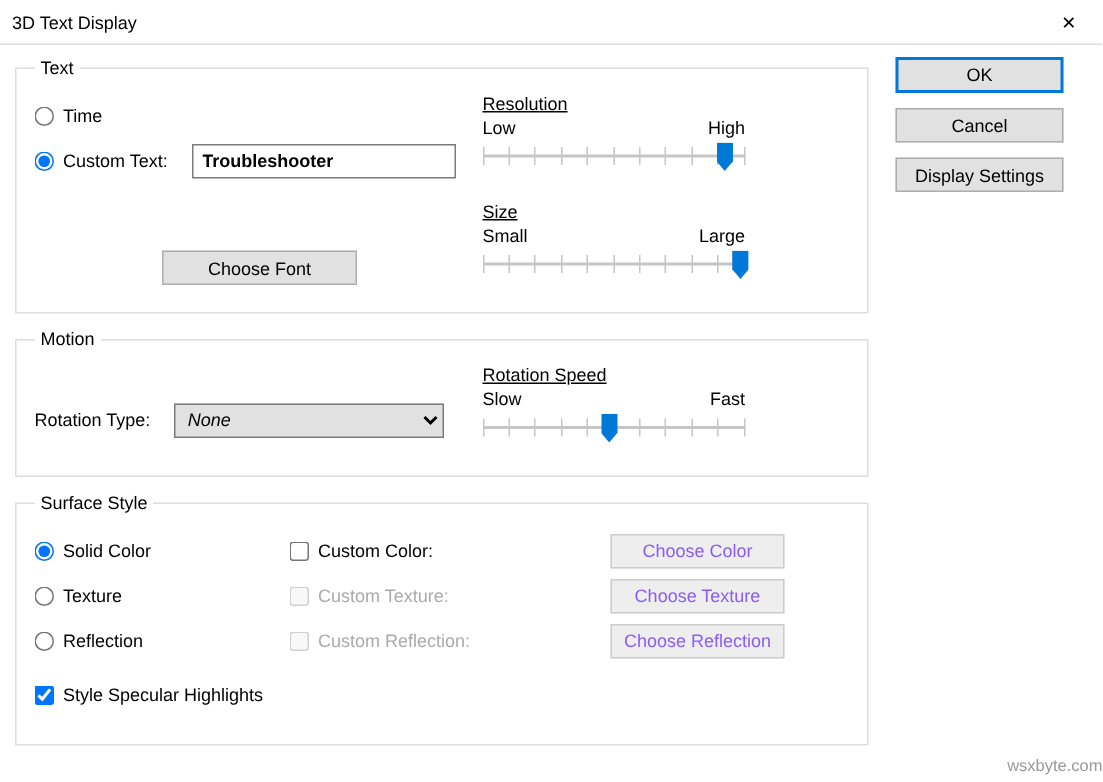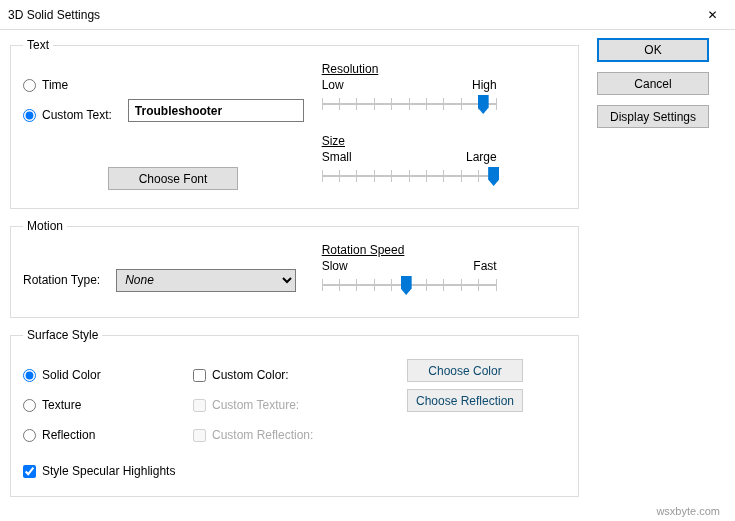--- a/index.html
+++ b/index.html
@@ -11,40 +11,40 @@
 .left { flex:1; }
 .right { width:130px; padding-left:18px; }
 fieldset { border:1px solid #ddd; margin:0 0 10px 0; padding:10px 12px 18px 12px; position:relative; }
 legend { padding:0 4px; color:#000; }
 .row { display:flex; align-items:center; }
 .radio, .check { display:flex; align-items:center; gap:6px; }
 input[type=text] { height:23px; border:1px solid #7a7a7a; padding:2px 6px; }
 select { height:23px; border:1px solid #7a7a7a; background:#e1e1e1; padding:1px 4px;font-style:italic; }
 .btn { background:#e1e1e1; border:1px solid #adadad; height:23px; display:flex; align-items:center; justify-content:center; cursor:default; }
 .btn.primary { background:#e1e1e1; border:2px solid #0078d7; height:24px; }
-.btn.disabled { color:#0c4a6e; border-color:#ccc; background:#eee;margin-left:44px; }
+.btn.disabled { color:#8b5cf6; border-color:#ccc; background:#eee;margin-left:44px; }
 .sliderblock { width:175px; }
 .slabel { margin-bottom:2px;text-decoration:underline; }
 .srange { display:flex; justify-content:space-between; color:#000; }
 .strack { position:relative; height:26px; }
 .strack .line { position:absolute; left:0; right:0; top:11px; height:2px; background:#c6c6c6; }
 .strack .ticks { position:absolute; left:0; right:0; top:6px; height:12px; display:flex; justify-content:space-between; }
 .strack .ticks i { width:1px; background:#c6c6c6; }
 .strack .thumb { position:absolute; top:3px; width:11px; height:19px; background:#0078d7; clip-path: polygon(0 0, 100% 0, 100% 66%, 50% 100%, 0 66%); }
 .grid2 { display:flex; }
 .col { flex:1; }
-.surface-row { height:30px; display:flex; align-items:flex-end; gap:6px;}
+.surface-row { height:30px; display:flex; align-items:center; gap:6px;}
 .disabled-txt { color:#aaa; }
 input[type=radio], input[type=checkbox]{ margin:0; }
 </style>
 </head>
 <body>
 
 <div class="titlebar">
-  <span class="title">3D Solid Settings</span>
+  <span class="title">3D Text Display</span>
   <div class="close">
       <span>✕</span>
     </div>
 </div>
 
 <div class="body">
 <div class="left">
 
 <fieldset>
 <legend>Text</legend>
@@ -184,20 +184,25 @@
             </div>
     <div class="check surface-row disabled-txt">
               <input type="checkbox" disabled="" style="">
               <span>Custom Reflection:</span>
             </div>
   </div>
   <div style="width:160px">
     <div class="surface-row">
               <div class="btn disabled" style="width:150px">
                 <span>Choose Color</span>
+              </div>
+            </div>
+    <div class="surface-row">
+              <div class="btn disabled" style="width:150px">
+                <span>Choose Texture</span>
               </div>
             </div>
     <div class="surface-row">
               <div class="btn disabled" style="width:150px">
                 <span>Choose Reflection</span>
               </div>
             </div>
   </div>
 </div>
 <div class="check surface-row" style="margin-top:6px">
@@ -213,13 +218,13 @@
       </div>
   <div class="btn" style="margin-bottom:10px">
         <span>Cancel</span>
       </div>
   <div class="btn">
         <span>Display Settings</span>
       </div>
 </div>
 </div>
 
-<div style="position:absolute;bottom:4px;right:15px;font-size:11px;color:#999">wsxbyte.com</div>
+<div style="position:absolute;bottom:4px;right:0;font-size:11px;color:#999">wsxbyte.com</div>
 
 </body></html>

